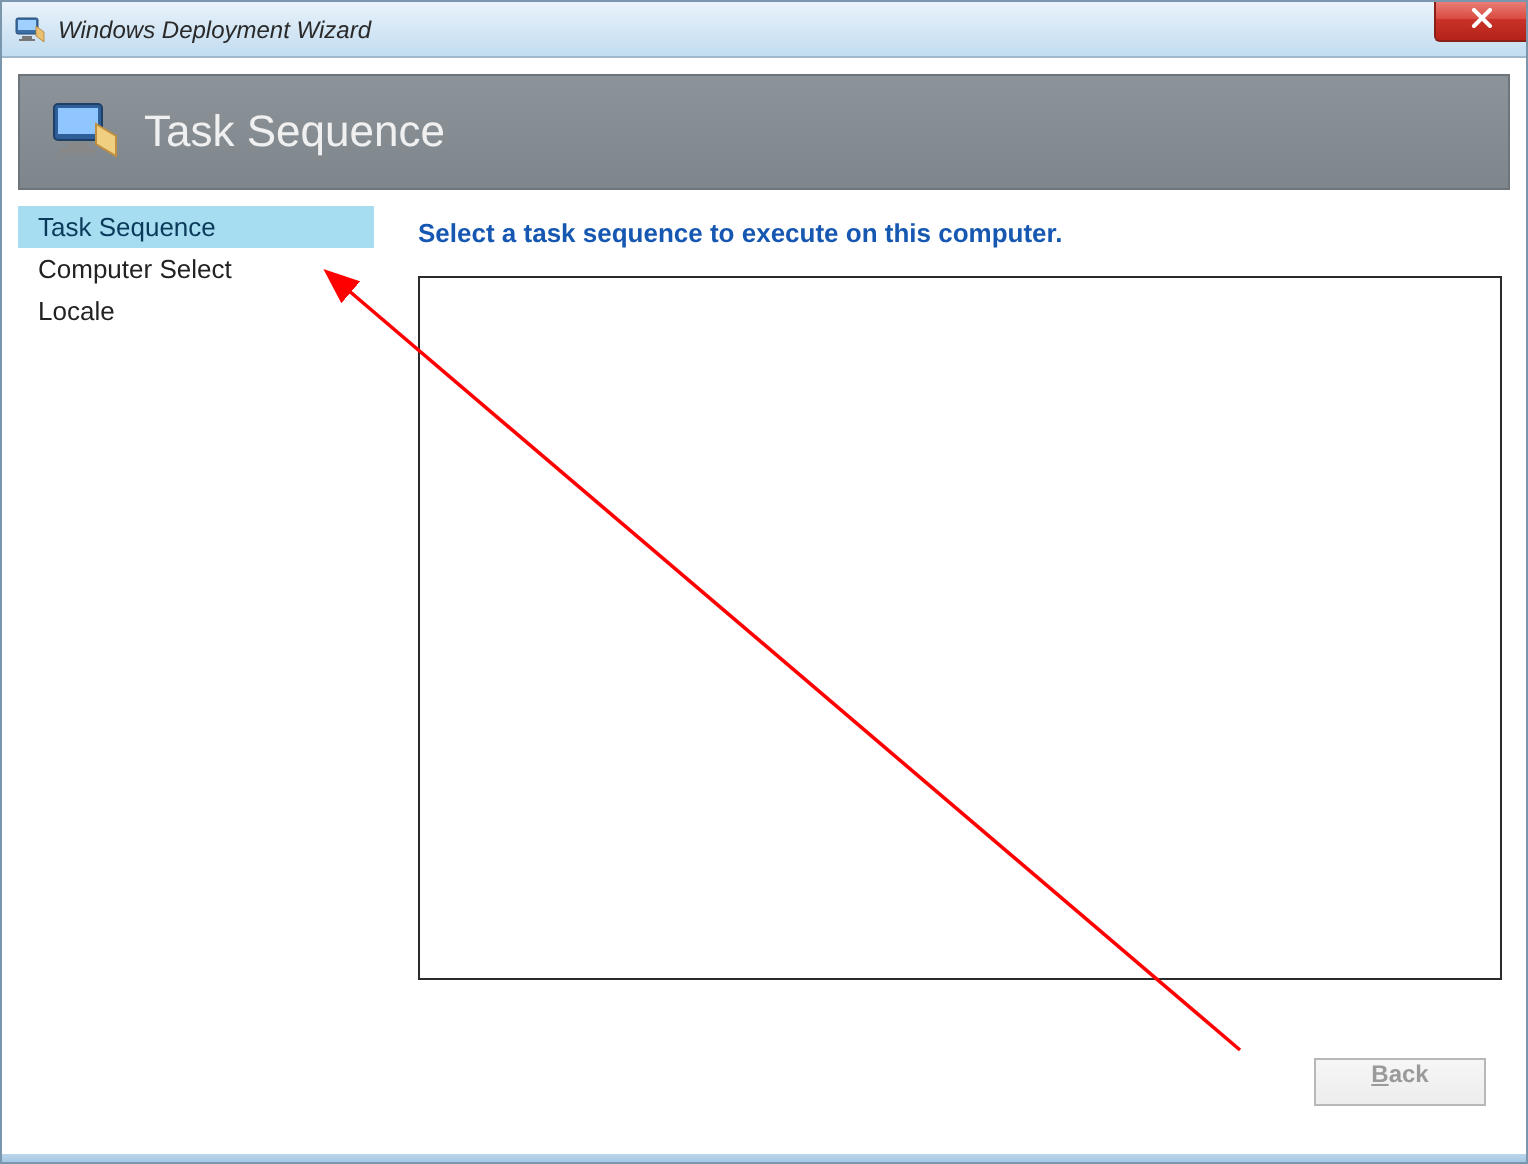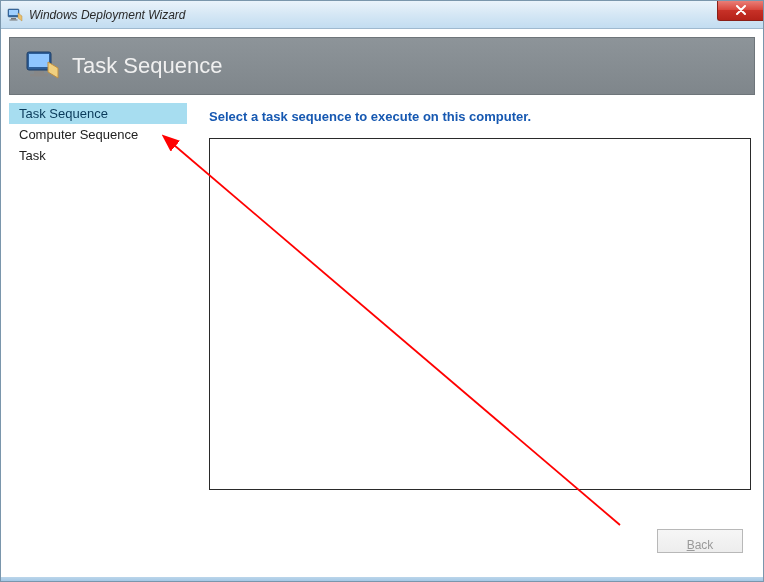--- a/index.html
+++ b/index.html
@@ -131,23 +131,24 @@
       display: flex;
       gap: 8px;
     }
     .btn {
       width: 86px;
       height: 24px;
       border: 1px solid #8a8a8a;
       background: linear-gradient(to bottom, #f7f7f7, #e4e4e4);
       font-size: 12px;
       display: flex;
-      align-items: flex-end;
+      align-items: flex-start;
       justify-content: center;
       color: #333;
+      font-weight: bold;
     }
     .btn.disabled {
       color: #9a9a9a;
       border-color: #b8b8b8;
       background: linear-gradient(to bottom, #f6f6f6, #ededed);
     }
     .btn .ul { text-decoration: underline; }
     .annotation-arrow {
       position: absolute;
       top: 0;
@@ -202,24 +203,24 @@
     </span>
     <div class="header-title">Task Sequence</div>
   </div>
 
   <div class="content-row">
     <div class="sidebar">
       <div class="sidebar-item selected">
         <span>Task Sequence</span>
       </div>
       <div class="sidebar-item">
-        <span>Computer Sequence</span>
+        <span>Computer Select</span>
       </div>
       <div class="sidebar-item">
-        <span>Task</span>
+        <span>Locale</span>
       </div>
     </div>
 
     <div class="main-area">
       <div class="main-heading">Select a task sequence to execute on this computer.</div>
       <div class="list-box"></div>
     </div>
   </div>
 
   <div class="button-row">

